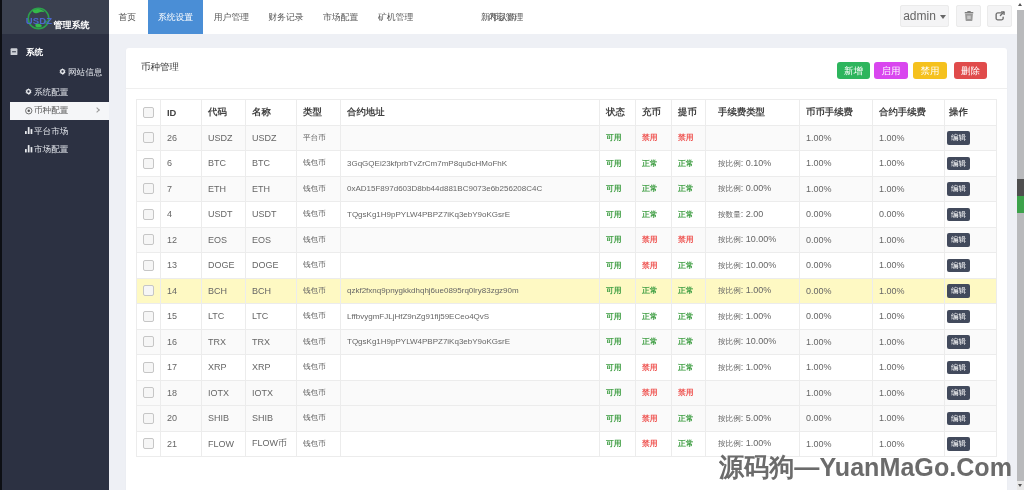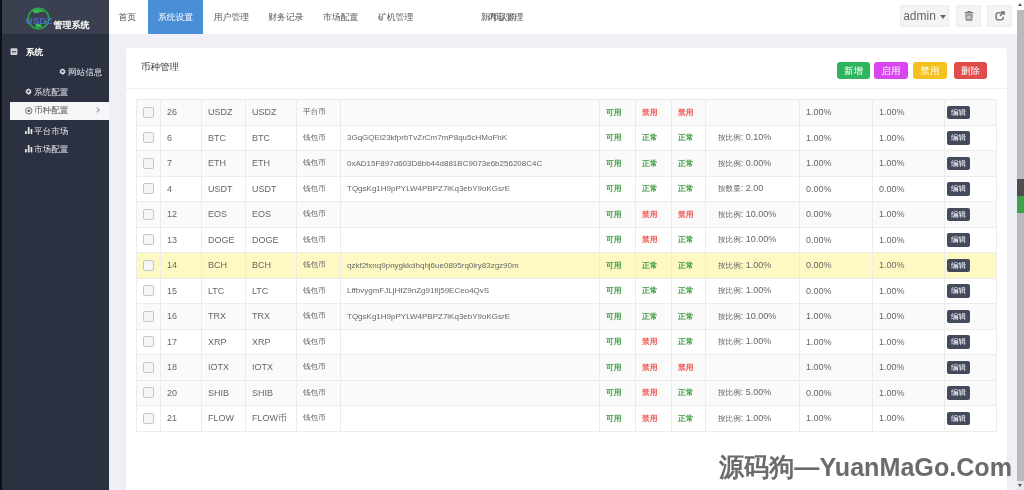--- a/index.html
+++ b/index.html
@@ -179,20 +179,37 @@
           <col style="width:259px">
           <col style="width:36px">
           <col style="width:36px">
           <col style="width:34px">
           <col style="width:94px">
           <col style="width:73px">
           <col style="width:72px">
           <col style="width:52px">
       </colgroup>
       <tbody>
+          <tr>
+        <th style="padding-left:4px;">
+              <div class="ck"></div>
+            </th>
+            <th>ID</th>
+            <th>代码</th>
+            <th>名称</th>
+            <th>类型</th>
+            <th>合约地址</th>
+            <th>状态</th>
+            <th>充币</th>
+            <th>提币</th>
+            <th class="ft">手续费类型</th>
+            <th>币币手续费</th>
+            <th>合约手续费</th>
+            <th>操作</th>
+      </tr>
       <tr class="stripe">
             <td style="padding-left:4px;">
               <div class="ck"></div>
             </td>
             <td>26</td>
             <td>USDZ</td>
             <td>USDZ</td>
             <td class="cjk">平台币</td>
             <td class="addr"></td>
             <td class="ok">可用</td>

